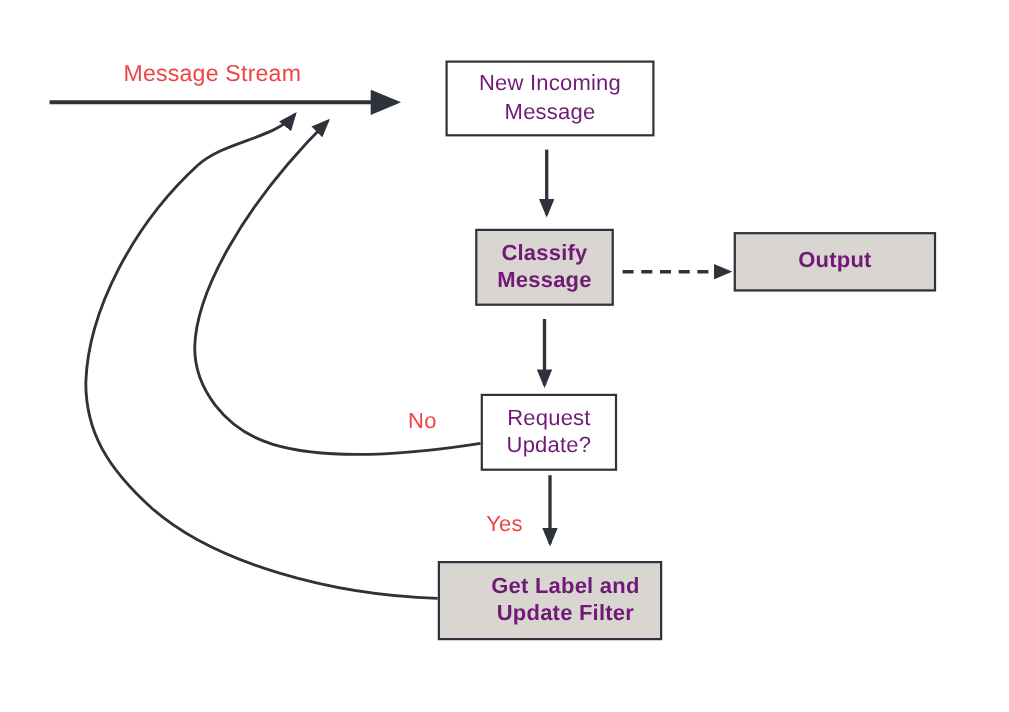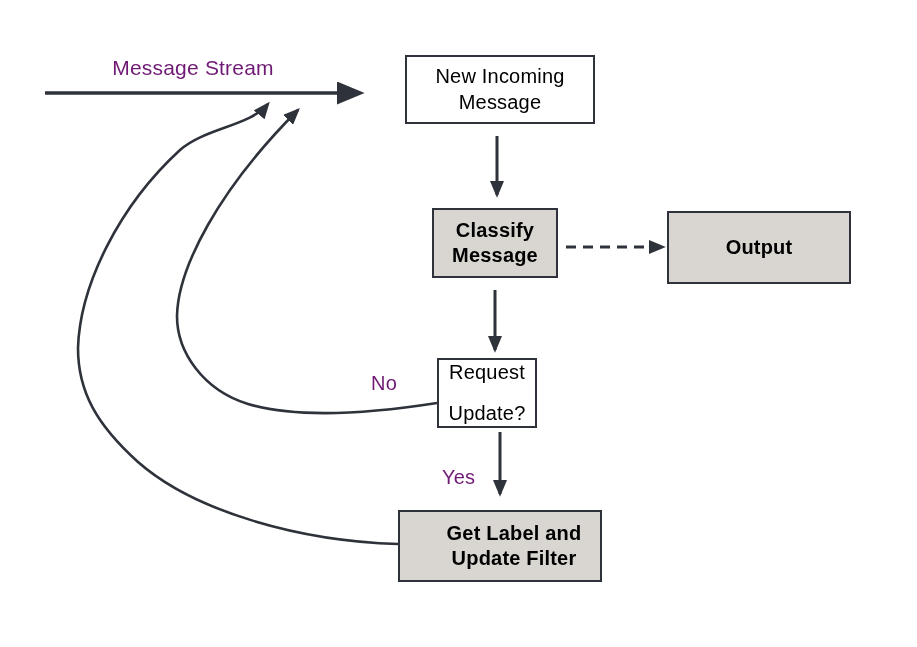--- a/index.html
+++ b/index.html
@@ -26,36 +26,36 @@
     position: absolute;
     box-sizing: border-box;
     border: 2px solid #2e323a;
     display: flex;
     flex-direction: column;
     align-items: center;
     justify-content: center;
     text-align: center;
     font-size: 20px;
     line-height: 1.26;
-    color: #000000;
+    color: #701a75;
     letter-spacing: 0.2px;
   }
   .node--white { background: #ffffff; }
   .node--gray  { background: #d9d6d2; font-weight: bold; }
 
   .node-new-incoming { left: 405px; top: 55px;  width: 190px; height: 69px; }
   .node-classify     { left: 432px; top: 208px; width: 126px; height: 70px; }
-  .node-output       { left: 667px; top: 211px; width: 184px; height: 73px; }
-  .node-request      { left: 437px; top: 358px; width: 100px; height: 70px; justify-content: space-between; }
+  .node-output       { left: 667px; top: 211px; width: 184px; height: 54px; }
+  .node-request      { left: 437px; top: 358px; width: 124px; height: 70px; }
   .node-get-label    { left: 398px; top: 510px; width: 204px; height: 72px; padding-left: 28px; }
 
   .edge-label {
     position: absolute;
     font-size: 20px;
-    color: #701a75;
+    color: #ef4444;
     letter-spacing: 0.2px;
     white-space: nowrap;
   }
   .label-message-stream { left: 93px;  top: 56px;  width: 200px; text-align: center; font-size: 21px; }
   .label-no             { left: 371px; top: 372px; }
   .label-yes            { left: 442px; top: 466px; }
 </style>
 </head>
 <body>
 

